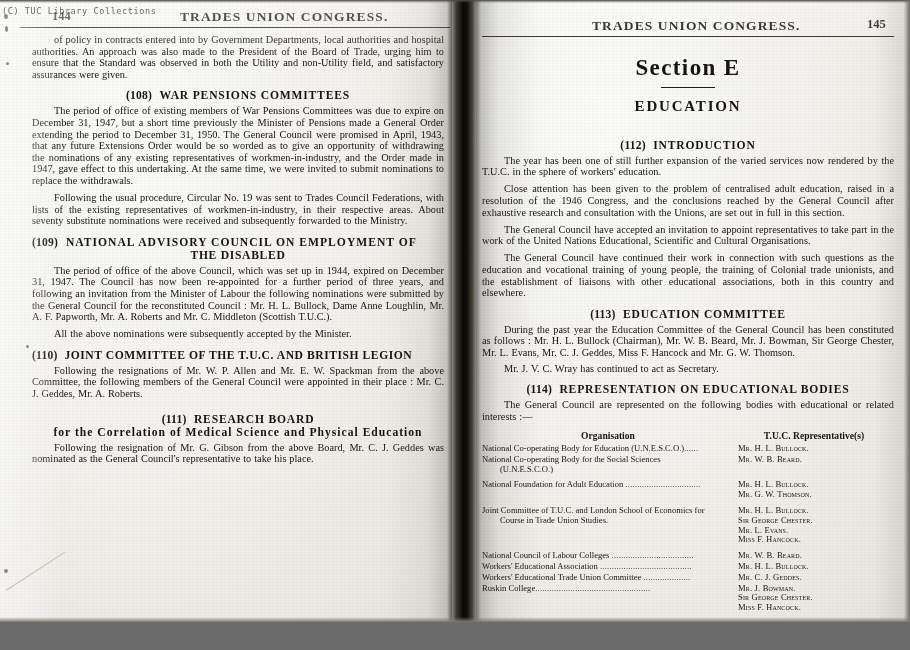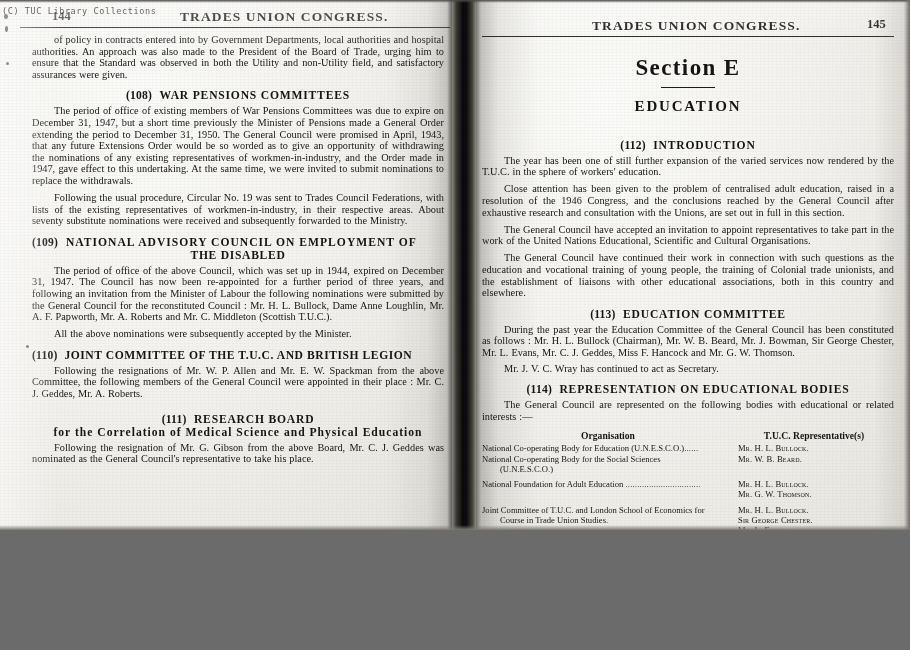--- a/index.html
+++ b/index.html
@@ -3,21 +3,21 @@
 <meta charset="utf-8">
 <style>
   html, body {
     margin: 0;
     padding: 0;
     background: #6b6b6b;
   }
   .scan {
     position: relative;
     width: 910px;
-    height: 530px;
+    height: 622px;
     overflow: hidden;
     background: #cfcdc8;
     font-family: "Liberation Serif", serif;
     color: #161412;
   }
 
   
   .page {
     position: absolute;
     top: 0;

